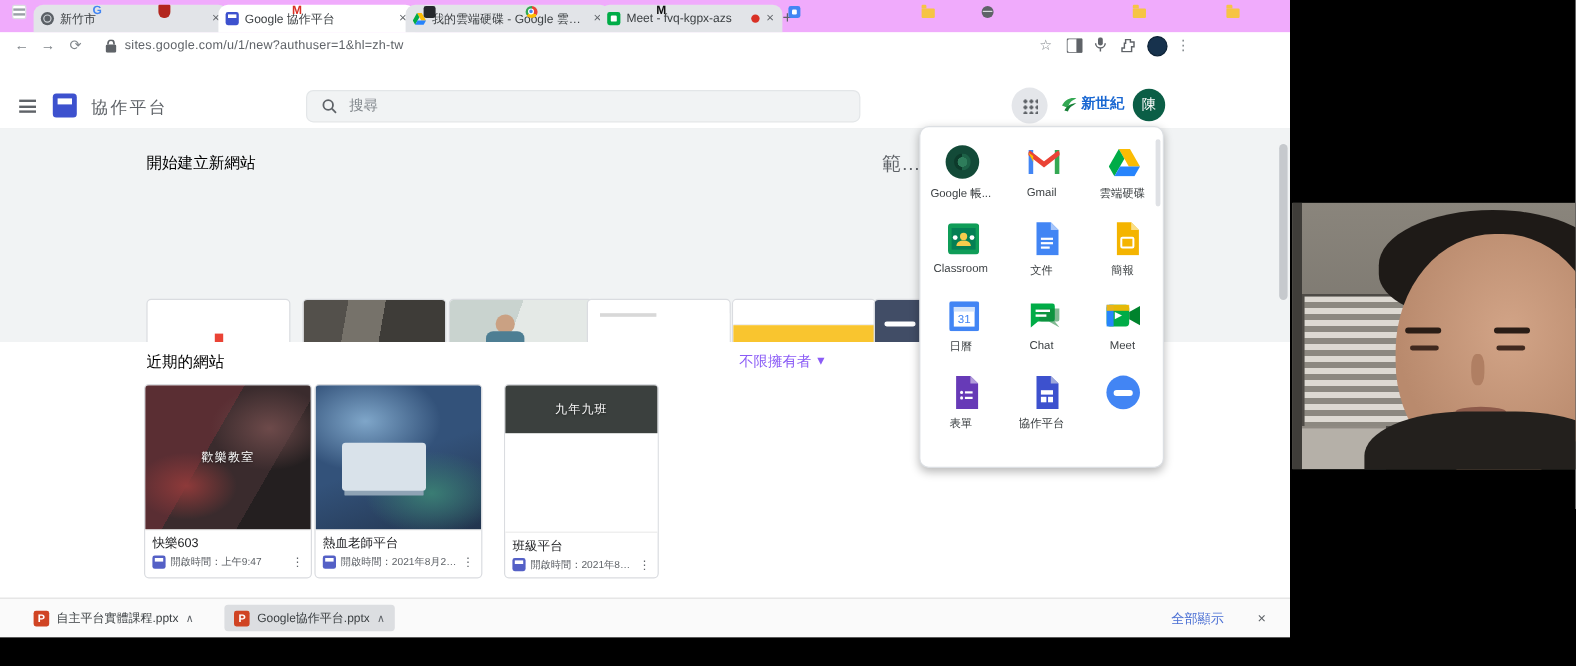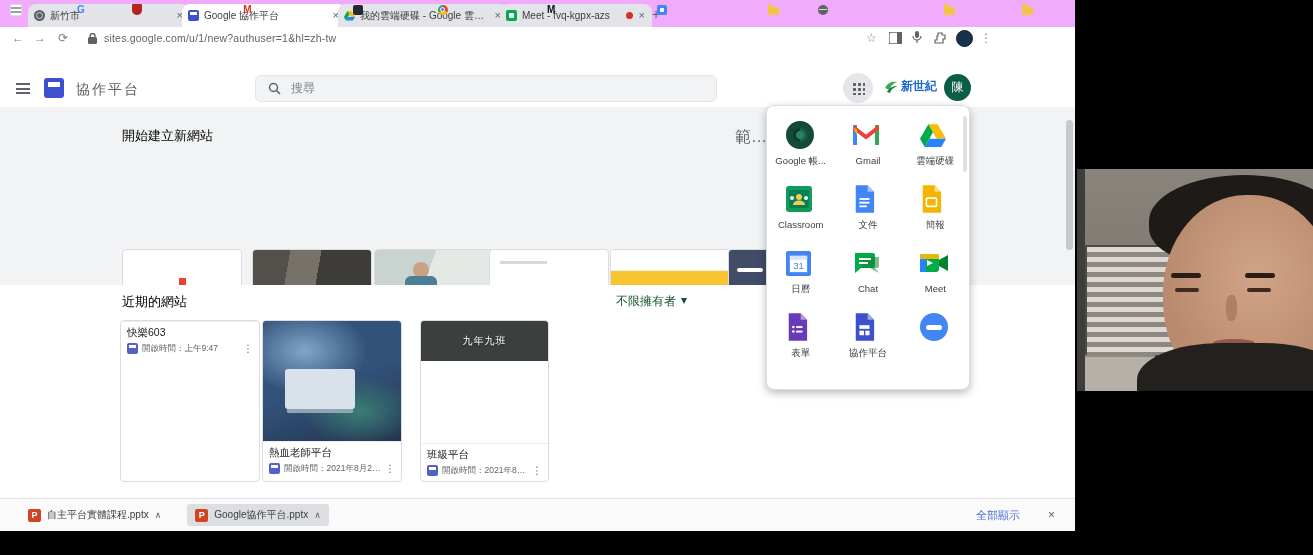--- a/index.html
+++ b/index.html
@@ -107,21 +107,21 @@
   .art-class-bot::after{content:"";position:absolute;left:10px;top:12px;width:34px;height:26px;background:#fff;border-radius:2px}
   .art-event-top{height:20px;background:#fff;border-bottom:1px solid #eee}
   .art-event-bot{height:73px;background:#f9c52f;position:relative}
   .art-event-bot::after{content:"";position:absolute;left:12px;top:14px;width:40px;height:4px;background:#333;border-radius:2px}
   .art-perso-top{height:44px;background:#414d66;position:relative}
   .art-perso-top::after{content:"";position:absolute;left:8px;top:18px;width:26px;height:4px;background:#fff;border-radius:2px}
   .art-perso-bot{height:49px;background:#fff}
 
   
   #recenttitle{left:122px;top:293px}
-  #ownerfilter{left:616px;top:293px;font-size:12px;color:#14532d;display:flex;gap:5px;align-items:flex-start}
+  #ownerfilter{left:616px;top:293px;font-size:12px;color:#8b5cf6;display:flex;gap:5px;align-items:flex-start}
   .rcard{top:320px;height:160px;background:#fff;border:1px solid #dadce0;border-radius:4px;overflow:hidden;display:flex;flex-direction:column}
   .rimg{position:relative;flex:0 0 auto;display:flex;align-items:center;justify-content:center}
   .rimg .imgtext{color:#fff;font-size:10px;letter-spacing:1px;text-shadow:0 1px 2px rgba(0,0,0,.6)}
   .rimg-1{height:120px;background:
      radial-gradient(60px 40px at 25% 70%,#8e3a3a,transparent 70%),
      radial-gradient(70px 50px at 75% 30%,#6d4a4a,transparent 70%),
      linear-gradient(120deg,#5a2e33 0 40%,#3a2b2d 40% 70%,#241f20 70% 100%)}
   .rimg-2{height:120px;background:
      radial-gradient(80px 50px at 70% 75%,#3a7d74,transparent 70%),
      radial-gradient(90px 60px at 30% 25%,#7fa6c9,transparent 70%),
@@ -155,21 +155,21 @@
 
   
   #scrollthumb{left:1066px;top:120px;width:7px;height:130px;background:#c6c9cd;border-radius:4px}
 
   
   #appsmenu{left:766px;top:105px;width:202px;height:283px;background:#fff;border:1px solid #dcdfe3;border-radius:8px;
             box-shadow:0 3px 8px rgba(0,0,0,.28);z-index:50;overflow:hidden}
   #appsgrid{display:grid;grid-template-columns:repeat(3,1fr);padding-top:8px}
   .appitem{height:64px;display:flex;flex-direction:column;align-items:center;gap:5px;padding-top:6px;box-sizing:border-box}
   .appitem .alabel{font-size:9.5px;color:#3c4043;max-width:58px}
-  .aico{width:30px;height:30px;display:flex;align-items:center;justify-content:flex-start}
+  .aico{width:30px;height:30px;display:flex;align-items:center;justify-content:flex-end}
   #menuscroll{position:absolute;right:2px;top:10px;width:4px;height:56px;background:#dfe1e5;border-radius:2px}
   .acct-circle{width:28px;height:28px;border-radius:50%;background:#134a38;position:relative}
   .acct-circle::after{content:"";position:absolute;left:7px;top:7px;width:14px;height:14px;border-radius:50%;
       background:radial-gradient(#2e7d5b 40%,transparent 42%),conic-gradient(#1d6247 0 50%,#0d3a2b 50% 100%)}
   .currents-circle{width:28px;height:28px;border-radius:50%;background:#4285f4;position:relative}
   .currents-circle::after{content:"";position:absolute;left:6px;top:12px;width:16px;height:5px;background:#fff;border-radius:3px}
 
   
   #webcam{left:1077px;top:169px;width:236px;height:222px;background:#57544e;overflow:hidden}
   #cam-wall{position:absolute;inset:0;background:linear-gradient(#8a857c,#6e6a63)}
@@ -375,20 +375,23 @@
   <div id="gallerylink" class="abs ell" style="width:42px">範本庫</div>
 
   <div id="recentband" class="abs"></div>
   <div id="recenttitle" class="secttitle abs">近期的網站</div>
   <div id="ownerfilter" class="abs">
     <span>不限擁有者</span>
     <span>▾</span>
   </div>
 
   <div class="rcard abs" style="left:120px;width:138px">
+    <div class="rimg rimg-1">
+      <span class="imgtext">歡樂教室</span>
+    </div>
     <div class="rcap">
       <div class="rtitle ell">快樂603</div>
       <div class="rmeta">
         <span class="minisites"></span>
         <span class="ell">開啟時間：上午9:47</span>
         <span class="rkebab">⋮</span>
       </div>
     </div>
   </div>
 

